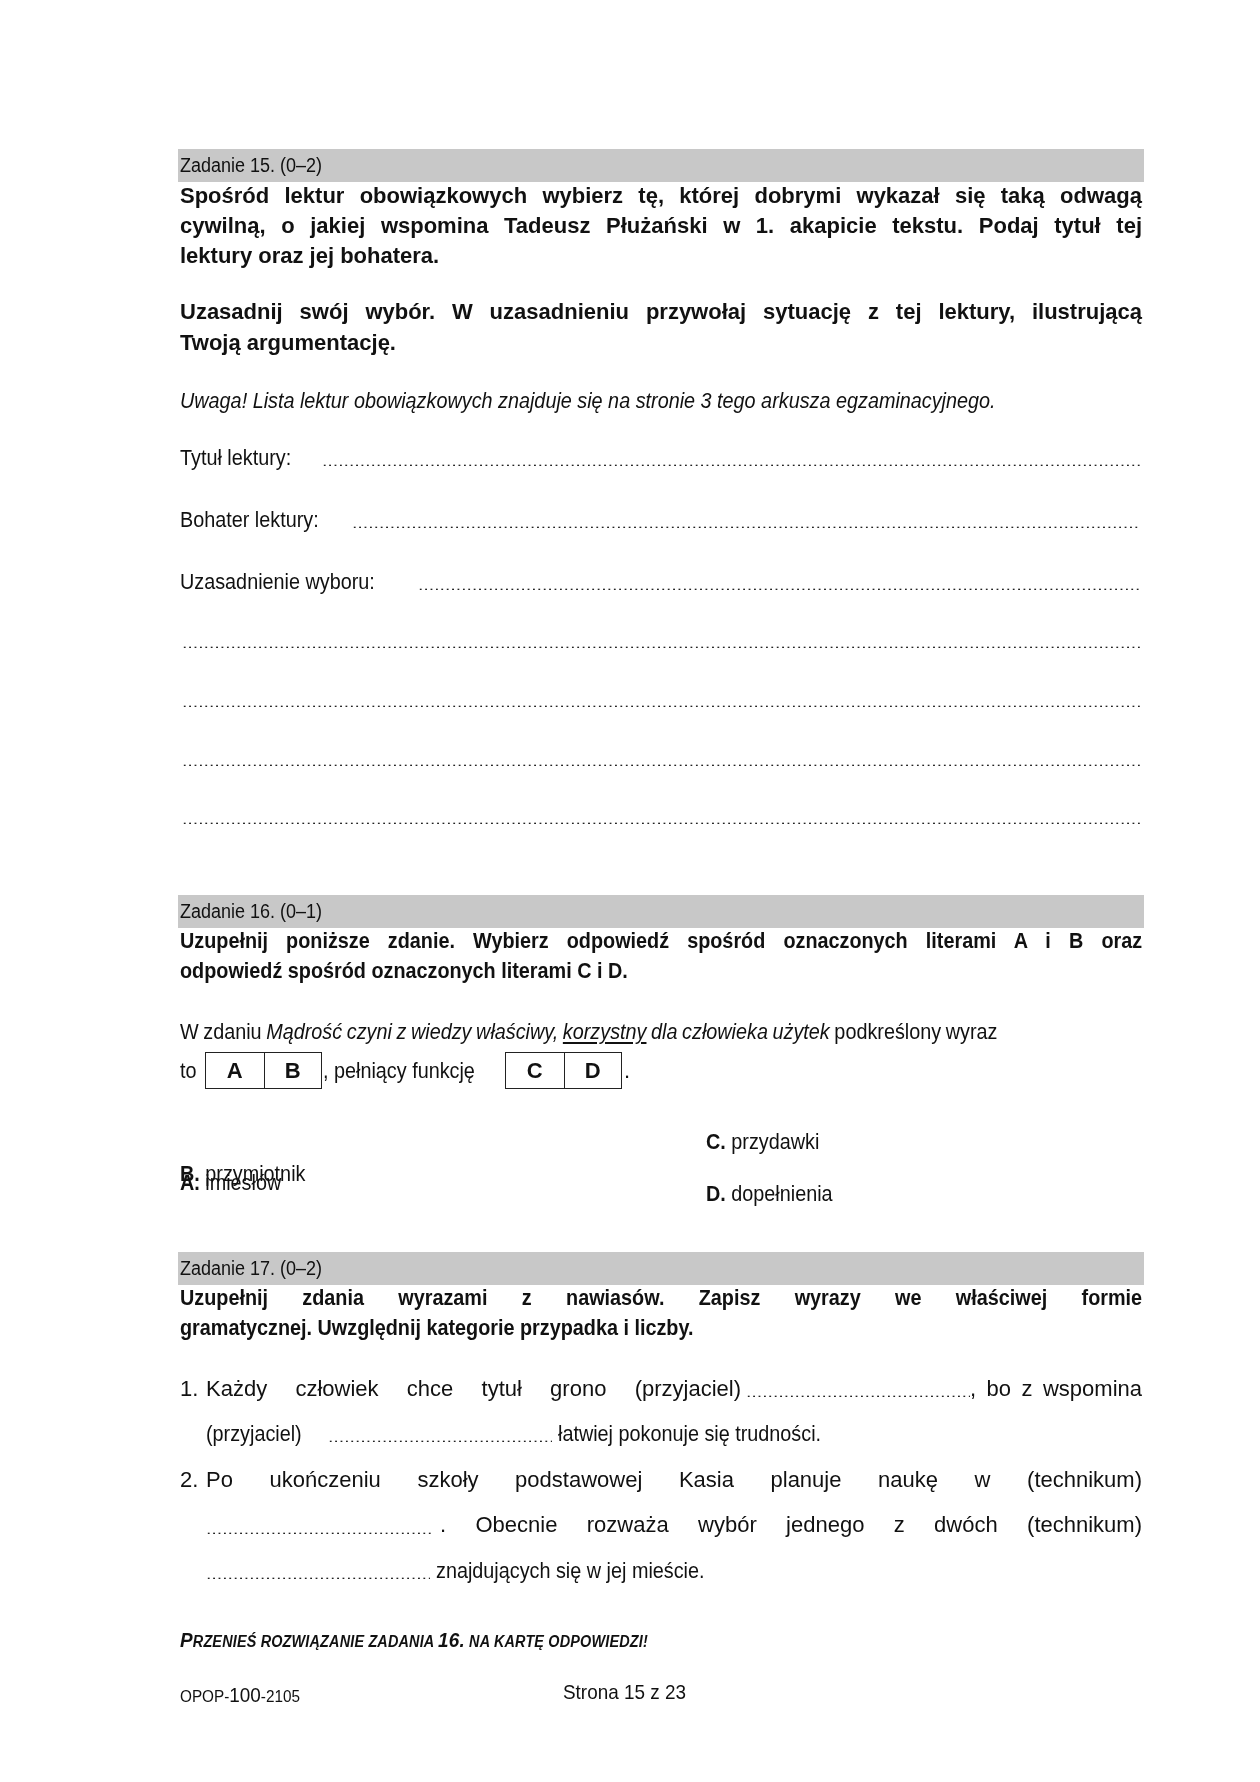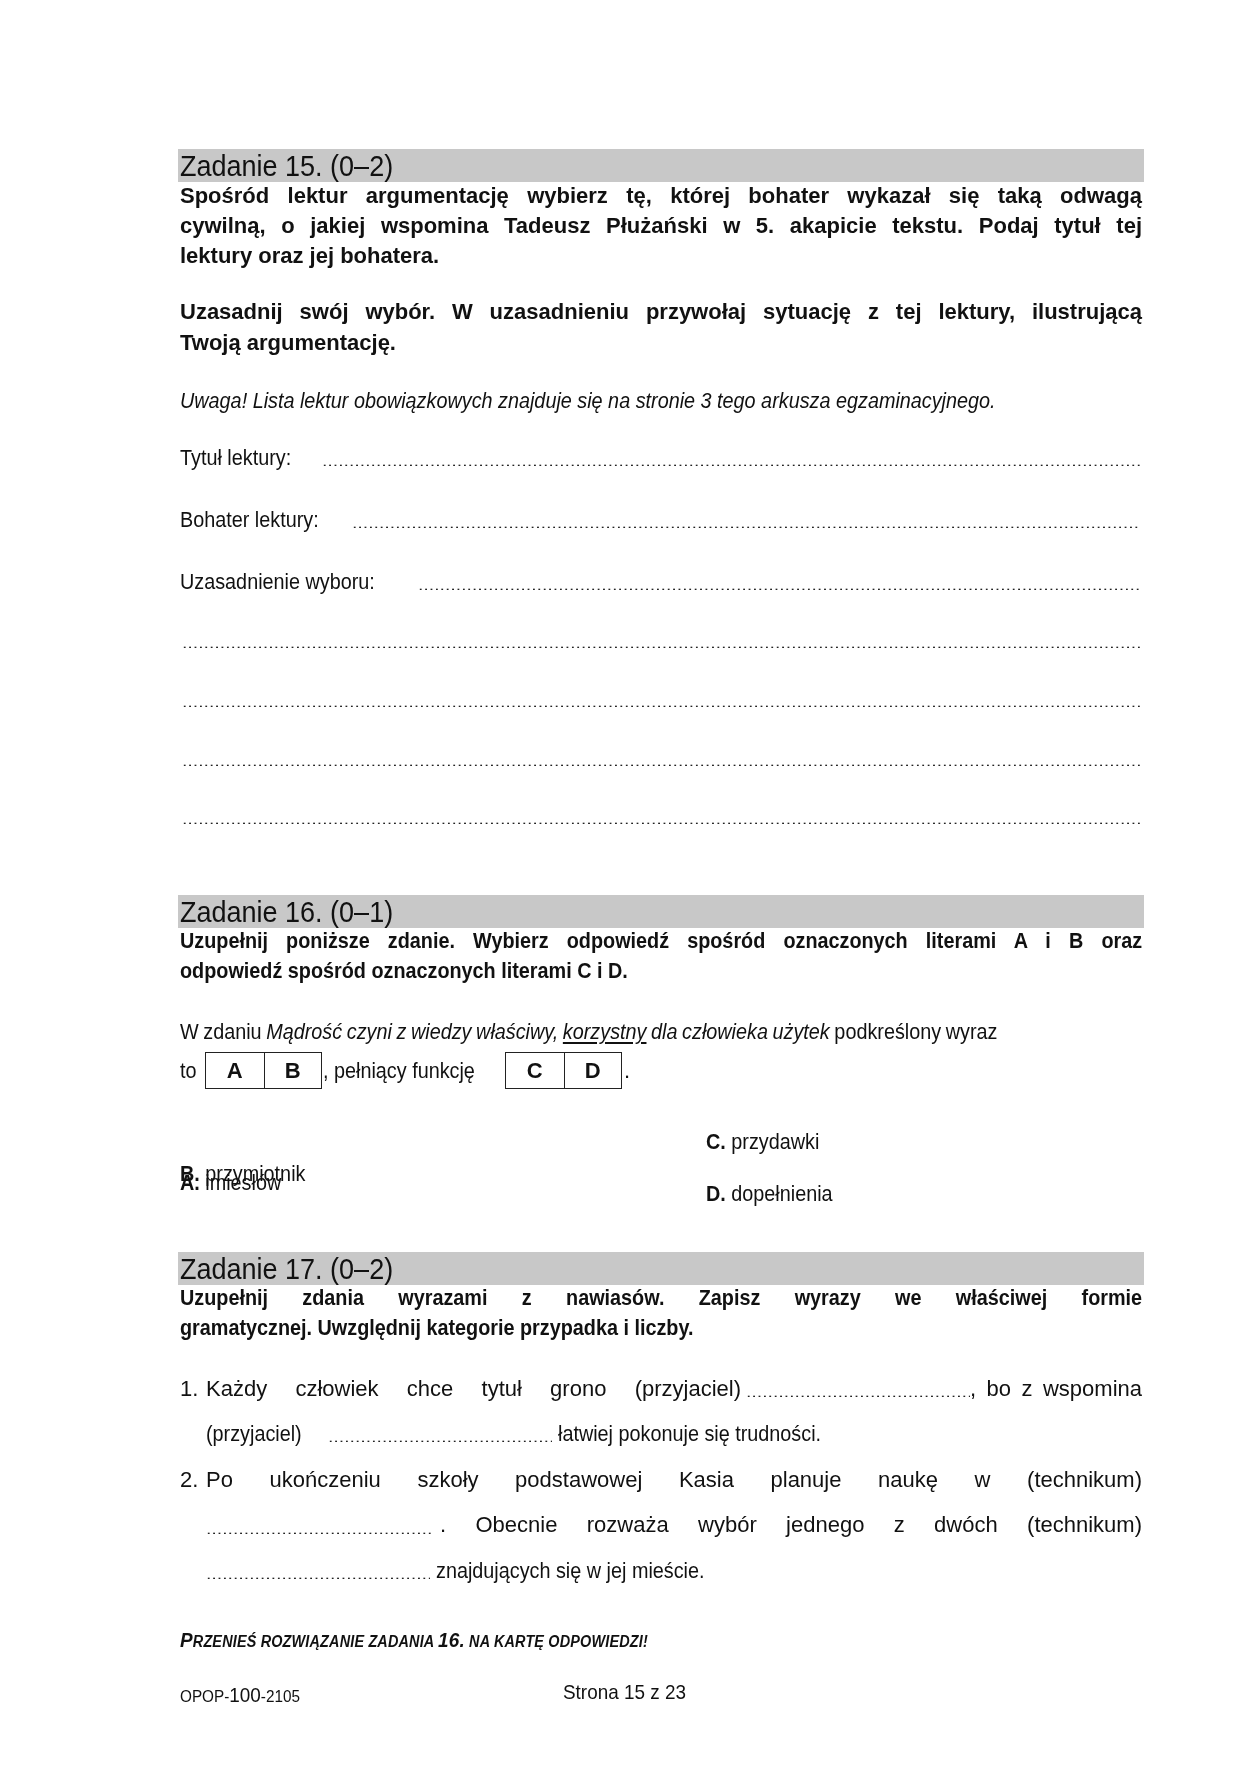--- a/index.html
+++ b/index.html
@@ -1,19 +1,19 @@
 <!DOCTYPE html>
 <html><head>
 <meta charset="utf-8">
 <style>
   html, body { margin: 0; padding: 0; background: #ffffff; }
   body { width: 1260px; height: 1782px; position: relative; overflow: hidden;
          font-family: "Liberation Sans", sans-serif; color: #111; }
   .hdr { position: absolute; left: 178px; width: 966px; height: 33px; background: #c8c8c8;
-         font-family: "Liberation Sans", sans-serif; font-size: 30px; line-height: 33px;
+         font-family: "Liberation Sans", sans-serif; font-size: 20px; line-height: 33px;
          padding-left: 2px; box-sizing: border-box; color: #111; transform-origin: left; }
   .hdr span { display: inline-block; transform: scaleX(0.9); transform-origin: left; }
   .bold { font-weight: bold; }
   .jline { position: absolute; left: 180px; width: 962px; font-size: 22px; font-weight: bold;
            text-align: justify; text-align-last: justify; white-space: nowrap; height: 30px; line-height: 30px; }
   .line { position: absolute; left: 180px; font-size: 22px; line-height: 30px; height: 30px; white-space: nowrap; }
   .cond { display: inline-block; transform: scaleX(0.9); transform-origin: left; }
   .dots { position: absolute; height: 2px;
           background-image: radial-gradient(circle, #222 0.9px, transparent 1.2px);
           background-size: 5.4px 3px; background-repeat: repeat-x; }
@@ -24,22 +24,22 @@
   .italic { font-style: italic; }
   .underline { text-decoration: underline; text-underline-offset: 3px; }
   .ital-smallcaps { font-style: italic; font-weight: bold; font-size: 21px; letter-spacing: 0.2px; }
   .ital-smallcaps .sc { font-size: 16px; }
 </style>
 </head>
 <body>
 
 <div class="hdr" style="top:149px;"><span>Zadanie 15. (0–2)</span></div>
 
-<div class="jline" style="top:181px;">Spośród lektur argumentację wybierz tę, której bohater wykazał się taką odwagą</div>
-<div class="jline" style="top:211px;">cywilną, o jakiej wspomina Tadeusz Płużański w 5. akapicie tekstu. Podaj tytuł tej</div>
+<div class="jline" style="top:181px;">Spośród lektur obowiązkowych wybierz tę, której dobrymi wykazał się taką odwagą</div>
+<div class="jline" style="top:211px;">cywilną, o jakiej wspomina Tadeusz Płużański w 1. akapicie tekstu. Podaj tytuł tej</div>
 <div class="line bold" style="top:241px;">lektury oraz jej bohatera.</div>
 
 <div class="jline" style="top:297px;">Uzasadnij swój wybór. W uzasadnieniu przywołaj sytuację z tej lektury, ilustrującą</div>
 <div class="line bold" style="top:328px;">Twoją argumentację.</div>
 
 <div class="line italic" style="top:386px;text-align:center;"><span class="cond">Uwaga! Lista lektur obowiązkowych znajduje się na stronie 3 tego arkusza egzaminacyjnego.</span></div>
 
 <div class="line" style="top:443px;"><span class="cond">Tytuł lektury:</span></div>
 <div class="dots" style="top:464px; left:322px; width:818px;"></div>
 

